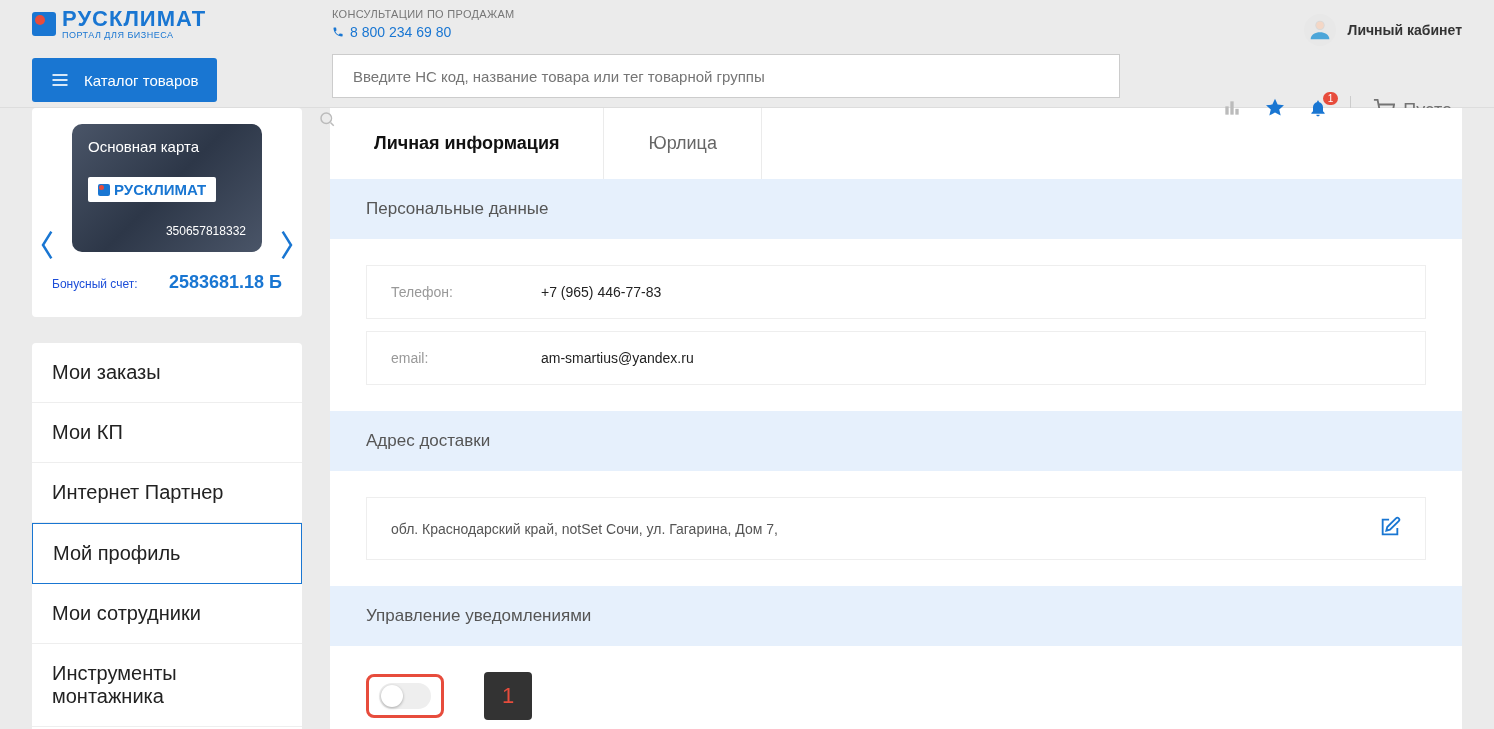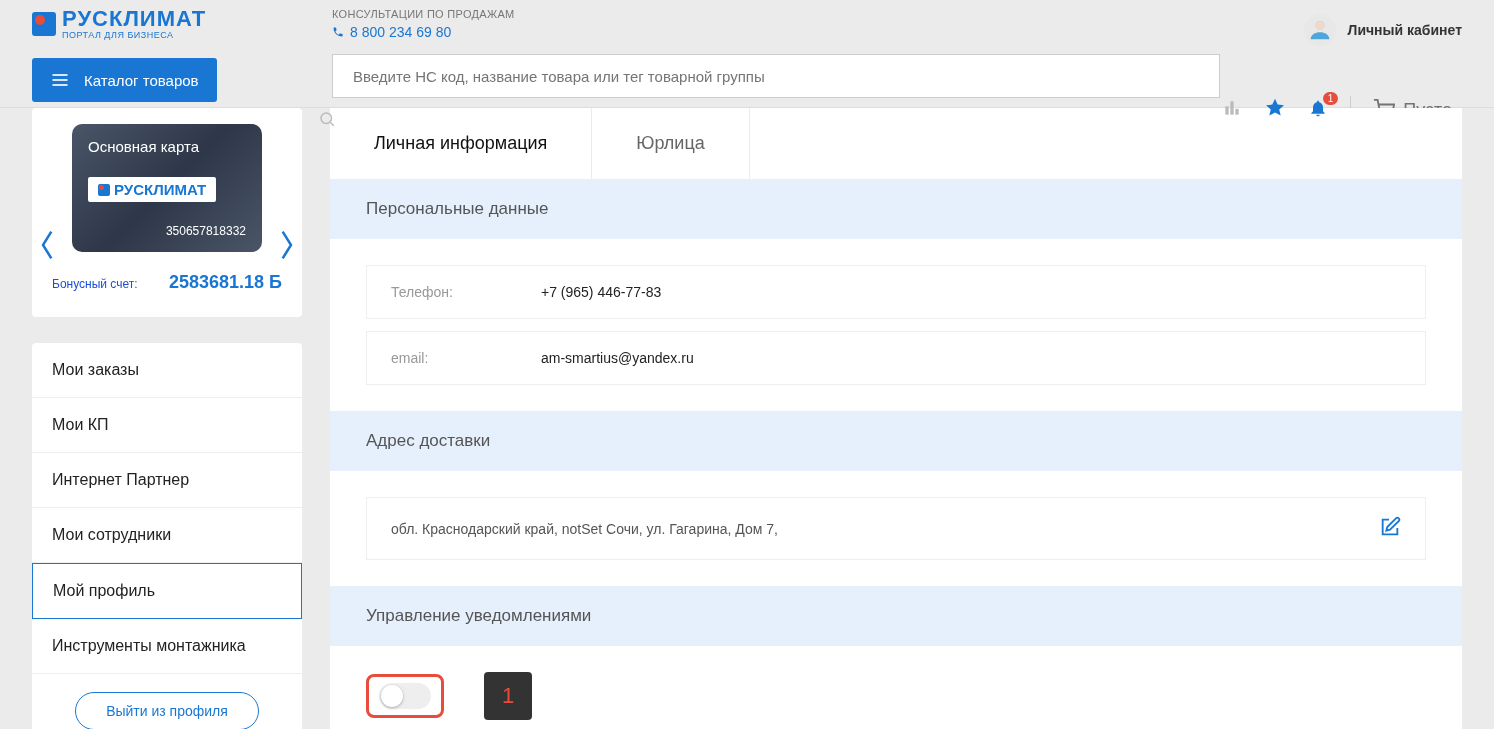--- a/index.html
+++ b/index.html
@@ -9,21 +9,21 @@
 .logo { display: flex; align-items: center; gap: 6px; }
 .logo-mark { width: 24px; height: 24px; background: #1976d2; border-radius: 3px; position: relative; }
 .logo-mark::after { content: ''; position: absolute; top: 3px; left: 3px; width: 10px; height: 10px; background: #e74c3c; border-radius: 50%; }
 .logo-text { color: #1976d2; font-weight: 700; font-size: 22px; letter-spacing: 1px; line-height: 1; }
 .logo-sub { color: #1976d2; font-size: 9px; letter-spacing: 0.5px; }
 .catalog-btn { display: flex; align-items: center; gap: 14px; background: #1976d2; color: #fff; border: none; padding: 12px 18px; font-size: 15px; font-weight: 500; margin-top: 18px; border-radius: 3px; cursor: pointer; }
 .catalog-btn svg { width: 20px; height: 20px; }
 .mid-col { flex: 1; padding-left: 0; }
 .consult { font-size: 11px; color: #777; text-transform: uppercase; letter-spacing: 0.3px; }
 .phone { color: #1976d2; font-size: 14px; margin: 4px 0 14px; display: flex; align-items: center; gap: 6px; }
-.search-wrap { position: relative; width: 888px; }
+.search-wrap { position: relative; width: 788px; }
 .search-input { width: 100%; height: 44px; border: 1px solid #ccc; padding: 0 46px 0 20px; font-size: 15px; color: #666; outline: none; }
 .search-icon { position: absolute; right: 14px; top: 12px; color: #aaa; }
 .right-col { display: flex; align-items: center; gap: 28px; padding-top: 6px; }
 .account { display: flex; align-items: center; gap: 12px; }
 .avatar { width: 32px; height: 32px; border-radius: 50%; background: #e8e8e8; display: flex; align-items: center; justify-content: center; position: relative; }
 .avatar svg { width: 28px; height: 28px; }
 .account-text { font-weight: 700; font-size: 14px; }
 .header-icons { display: flex; align-items: center; gap: 22px; margin-top: 38px; margin-right: 10px; }
 .icon-btn { color: #bbb; position: relative; cursor: pointer; }
 .icon-blue { color: #1976d2; }
@@ -40,30 +40,30 @@
 .card-title { font-size: 15px; }
 .card-logo-strip { background: #fff; color: #1976d2; padding: 4px 10px; display: inline-flex; align-items: center; gap: 4px; font-size: 15px; font-weight: 700; border-radius: 2px; width: fit-content; }
 .card-logo-strip .mini { width: 12px; height: 12px; background: #1976d2; border-radius: 2px; position: relative; }
 .card-logo-strip .mini::after { content:''; position:absolute; top:1px; left:1px; width:5px; height:5px; background:#e74c3c; border-radius:50%; }
 .card-num { font-size: 12px; text-align: right; }
 .bonus-row { display: flex; justify-content: space-between; align-items: baseline; padding: 20px 10px 0; }
 .bonus-label { font-size: 12px; color: #1d4ed8; }
 .bonus-val { color: #1976d2; font-size: 18px; font-weight: 700; }
 
 .nav-list { background: #fff; border-radius: 4px; }
-.nav-item { padding: 18px 20px; font-size: 16px; color: #222; border-bottom: 1px solid #eee; cursor: pointer; }
+.nav-item { padding: 18px 20px; font-size: 20px; color: #222; border-bottom: 1px solid #eee; cursor: pointer; }
 .nav-item.active { border: 1px solid #1976d2; color: #222; }
 .nav-item:last-of-type { border-bottom: none; }
 .logout-wrap { padding: 18px 20px; text-align: center; }
 .logout-btn { border: 1px solid #1976d2; color: #1976d2; background: #fff; padding: 10px 30px; border-radius: 22px; font-size: 14px; cursor: pointer; }
 
 .content { flex: 1; }
 .tabs { background: #fff; display: flex; height: 71px; align-items: stretch; }
 .tab { padding: 0 44px; font-size: 18px; color: #666; display: flex; align-items: center; cursor: pointer; border-right: 1px solid #ebebeb; }
-.tab.active { color: #111; }
+.tab.active { color: #111; font-weight: bold; }
 .section-hdr { background: #e6f0fc; padding: 20px 36px; font-size: 17px; color: #555; }
 .section-body { background: #fff; padding: 26px 36px; }
 .field-row { border: 1px solid #eee; padding: 18px 24px; display: flex; margin-bottom: 12px; font-size: 14px; }
 .field-row:last-child { margin-bottom: 0; }
 .field-label { width: 150px; color: #999; }
 .field-val { color: #222; }
 .addr-row { border: 1px solid #eee; padding: 18px 24px; display: flex; justify-content: space-between; align-items: center; font-size: 14px; color: #555; }
 .edit-ic { color: #1976d2; cursor: pointer; }
 .notif-row { display: flex; align-items: center; gap: 40px; font-size: 15px; }
 .toggle-outline { border: 3px solid #e74c3c; border-radius: 8px; padding: 6px 10px; }
@@ -177,22 +177,22 @@
       <div class="bonus-row">
         <span class="bonus-label">Бонусный счет:</span>
         <span class="bonus-val">2583681.18 Б</span>
       </div>
     </div>
 
     <div class="nav-list">
       <div class="nav-item">Мои заказы</div>
       <div class="nav-item">Мои КП</div>
       <div class="nav-item">Интернет Партнер</div>
+      <div class="nav-item active">Мой профиль</div>
       <div class="nav-item">Мои сотрудники</div>
-      <div class="nav-item active">Мой профиль</div>
       <div class="nav-item">Инструменты монтажника</div>
       <div class="logout-wrap">
         <button class="logout-btn">Выйти из профиля</button>
       </div>
     </div>
   </div>
 
   <div class="content">
     <div class="tabs">
       <div class="tab active">Личная информация</div>

